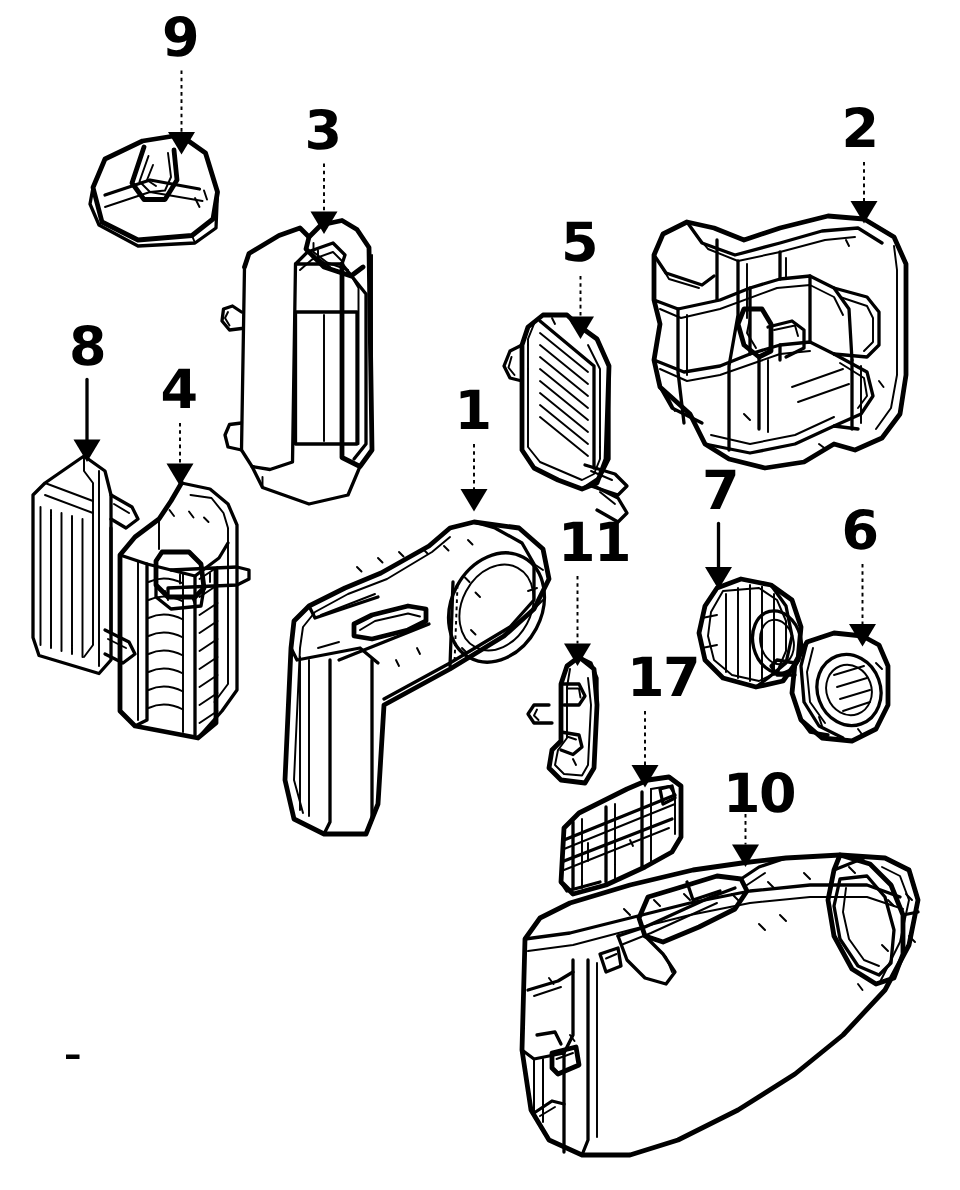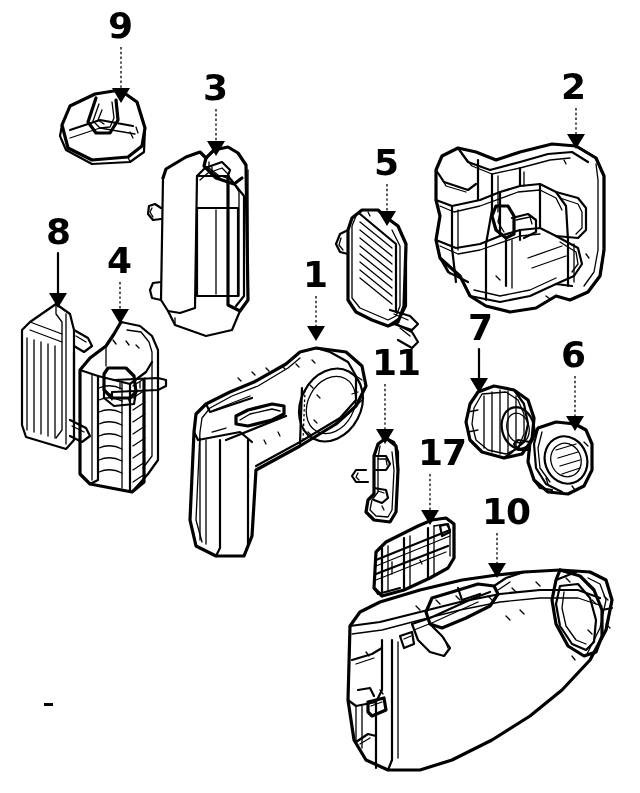--- a/index.html
+++ b/index.html
@@ -323,17 +323,17 @@
 
   <div class="callout-num" style="left:303px;top:257px;">1</div>
   <div class="callout-num" style="left:561px;top:69px;">2</div>
   <div class="callout-num" style="left:203px;top:70px;">3</div>
   <div class="callout-num" style="left:107px;top:243px;">4</div>
   <div class="callout-num" style="left:374px;top:145px;">5</div>
   <div class="callout-num" style="left:561px;top:337px;">6</div>
   <div class="callout-num" style="left:468px;top:310px;">7</div>
   <div class="callout-num" style="left:46px;top:214px;">8</div>
   <div class="callout-num" style="left:108px;top:8px;">9</div>
-  <div class="callout-num" style="left:482px;top:494px;">10</div>
+  <div class="callout-num" style="left:482px;top:512px;">10</div>
   <div class="callout-num" style="left:418px;top:435px;">17</div>
   <div class="callout-num" style="left:372px;top:345px;">11</div>
 
 </div>
 
 </body></html>

